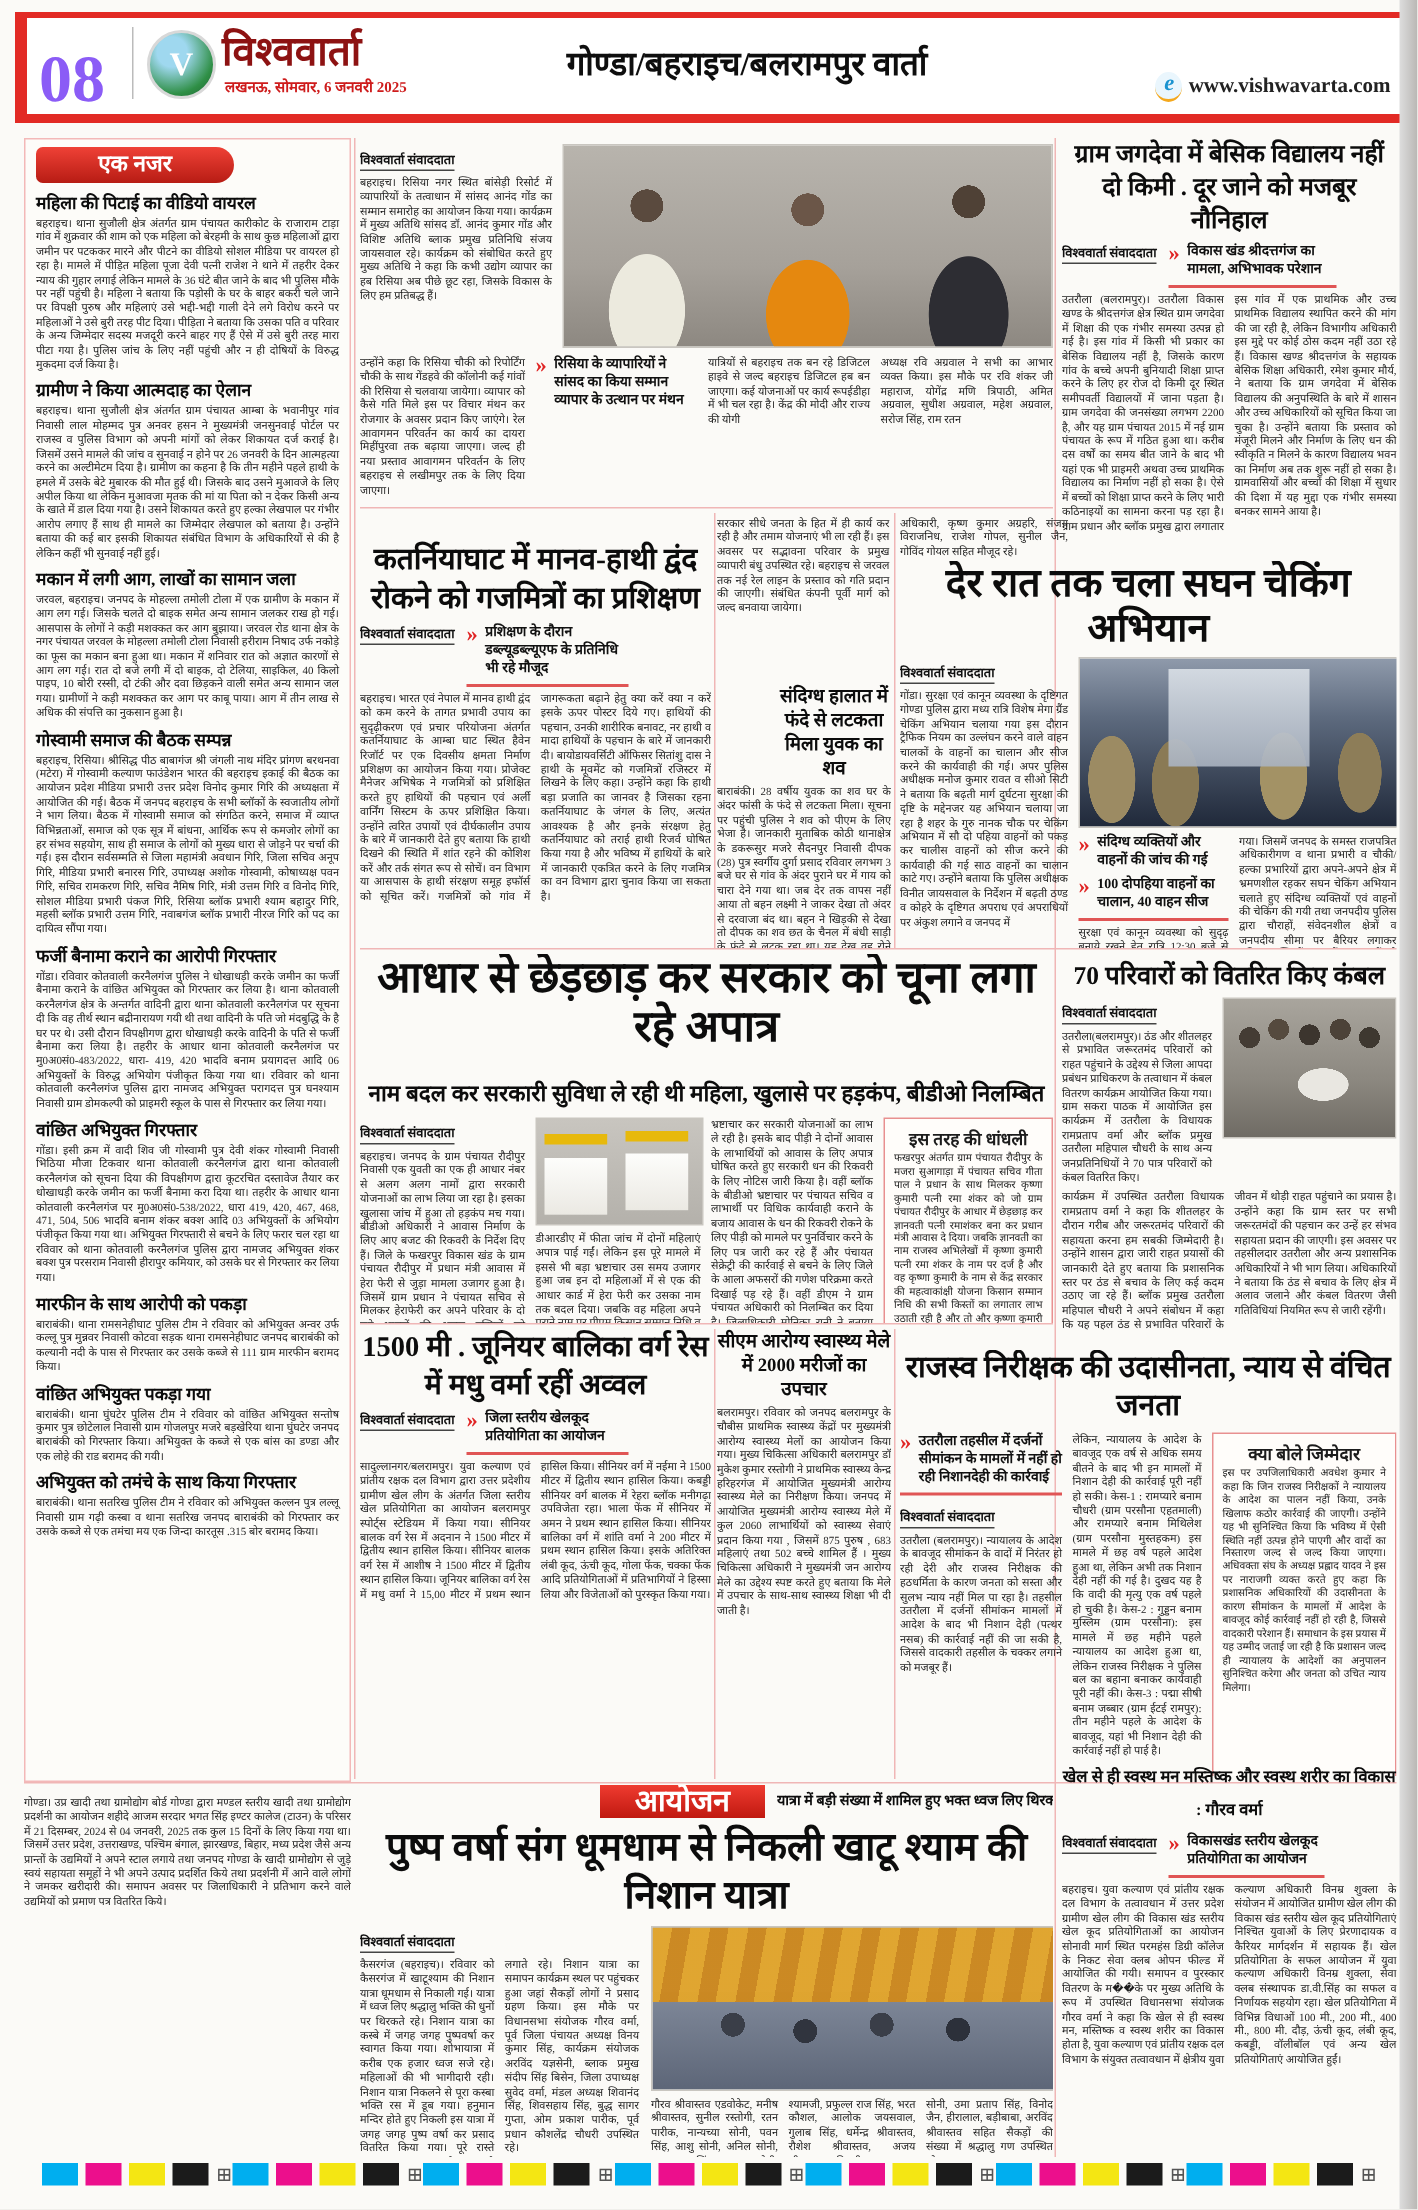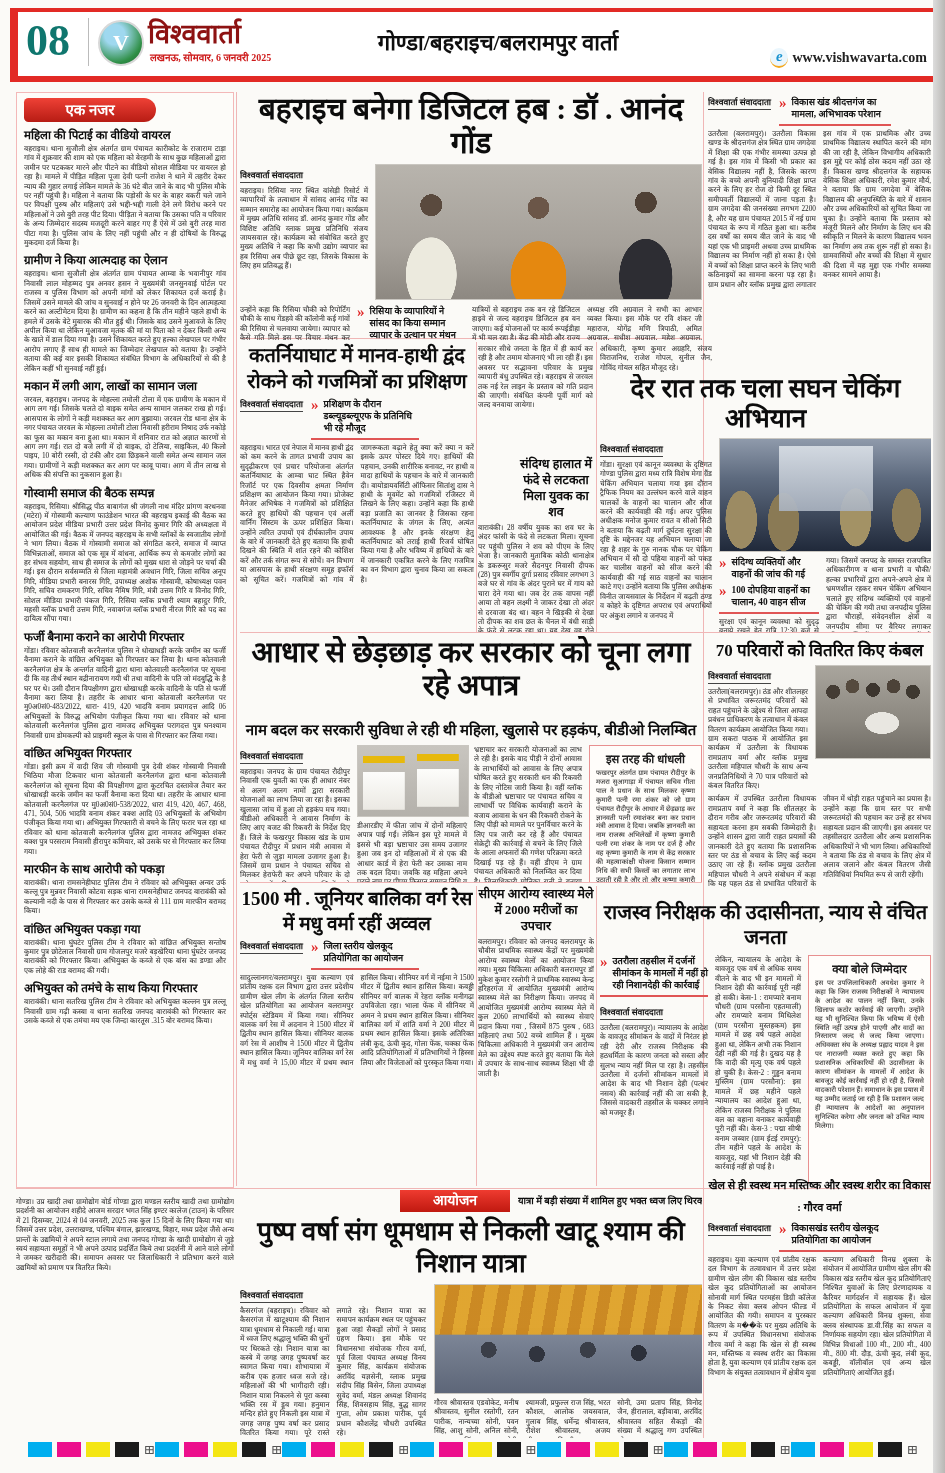--- a/index.html
+++ b/index.html
@@ -1,21 +1,21 @@
 <!DOCTYPE html>
 <html><head>
 <meta charset="utf-8">
 <style>
   html,body{margin:0;padding:0;background:#e8e6e2;}
   .page{position:relative;width:945px;height:1473px;background:#fbfaf7;overflow:hidden;
         font-family:"Liberation Serif","DejaVu Serif",serif;color:#1c1c1c;}
   .abs{position:absolute;}
   
   .hdr{left:10px;top:8px;width:921px;height:64px;border-top:4px solid #e22a25;border-left:8px solid #e22a25;border-bottom:6px solid #e22a25;background:#fff;}
-  .pageno{position:absolute;left:8px;top:0px;font-size:44px;font-weight:bold;color:#0f766e;line-height:58px;}
+  .pageno{position:absolute;left:8px;top:12px;font-size:44px;font-weight:bold;color:#8b5cf6;line-height:58px;}
   .hdr-div{position:absolute;left:70px;top:6px;width:1px;height:48px;background:#bbb;}
   .logo{position:absolute;left:80px;top:8px;width:42px;height:42px;border-radius:50%;
         background:radial-gradient(circle at 35% 30%,#9fd8ef 0 25%,#2f8f46 70%,#1c5e30 100%);
         display:flex;align-items:center;justify-content:center;color:#fff;font-weight:bold;font-size:22px;border:2px solid #d8d8d8;}
   .pname{position:absolute;left:130px;top:2px;font-size:27px;font-weight:bold;color:#8d1212;}
   .edition{position:absolute;left:132px;top:38px;font-size:10px;font-weight:bold;color:#ce1c1c;}
   .sectitle{position:absolute;left:300px;top:14px;width:360px;text-align:center;font-size:22px;font-weight:bold;color:#0e0e0e;}
   .web{position:absolute;right:12px;top:36px;font-size:14px;font-weight:bold;color:#222;display:flex;align-items:center;gap:4px;}
   .eicon{display:inline-block;width:18px;height:18px;border-radius:50%;background:#eaf6fd;color:#1b93d0;
          font-weight:bold;font-style:italic;font-size:15px;line-height:17px;text-align:center;border-bottom:2px solid #f4a81d;}
@@ -76,21 +76,21 @@
     linear-gradient(180deg,#a9a59d 0%,#8b877f 60%,#6f6b64 100%);}
   .ph-yatra{background:
     repeating-linear-gradient(100deg,rgba(228,166,42,.95) 0 13px,rgba(206,136,28,.95) 13px 25px) no-repeat 0 0/100% 46%,
     radial-gradient(circle 8px at 20% 60%,#3a3e48 0 99%,transparent 100%),
     radial-gradient(circle 8px at 38% 64%,#30343e 0 99%,transparent 100%),
     radial-gradient(circle 8px at 57% 60%,#3a3e48 0 99%,transparent 100%),
     radial-gradient(circle 8px at 76% 63%,#2c303a 0 99%,transparent 100%),
     linear-gradient(180deg,#97a0b0 40%,#59627400 0),
     linear-gradient(180deg,#97a0b0 0%,#5d6678 100%);}
   
-  .ylabel{background:linear-gradient(180deg,#ef3b30,#c01910);color:#fff;font-weight:bold;font-size:14px;
+  .ylabel{background:linear-gradient(180deg,#ef3b30,#c01910);color:#fff;font-weight:bold;font-size:20px;
           text-align:center;line-height:22px;width:110px;height:22px;}
   .kicker{font-weight:bold;font-size:9.6px;line-height:22px;white-space:nowrap;overflow:hidden;color:#0d0d0d;}
   
   .marks{left:28px;top:1442px;width:890px;display:flex;justify-content:space-between;}
   .grp{display:flex;gap:5px;align-items:center;}
   .sq{width:24px;height:15px;display:inline-block;}
   .c{background:#00aeef}.m{background:#ec0f8c}.y{background:#f4e613}.k{background:#1b1b1b}
   .reg{font-size:13px;color:#555;line-height:15px;}
 </style>
 </head>
@@ -157,21 +157,20 @@
       <h3 class="hl">वांछित अभियुक्त पकड़ा गया</h3>
       <p class="bt">बाराबंकी। थाना घुंघटेर पुलिस टीम ने रविवार को वांछित अभियुक्त सन्तोष कुमार पुत्र छोटेलाल निवासी ग्राम गोजलपुर मजरे बड़खेरिया थाना घुंघटेर जनपद बाराबंकी को गिरफ्तार किया। अभियुक्त के कब्जे से एक बांस का डण्डा और एक लोहे की राड बरामद की गयी।</p>
     </div>
     <div class="en-item">
       <h3 class="hl">अभियुक्त को तमंचे के साथ किया गिरफ्तार</h3>
       <p class="bt">बाराबंकी। थाना सतरिख पुलिस टीम ने रविवार को अभियुक्त कल्लन पुत्र लल्लू निवासी ग्राम गढ़ी कस्बा व थाना सतरिख जनपद बाराबंकी को गिरफ्तार कर उसके कब्जे से एक तमंचा मय एक जिन्दा कारतूस .315 बोर बरामद किया।</p>
     </div>
   </div>
 
   <div class="abs clip" style="left:240px;top:92px;width:462px;height:248px;">
-    <h1 class="hl" style="font-size:30px;text-align:center;line-height:34px;">बहराइच बनेगा डिजिटल हब : डॉ . आनंद गोंड</h1>
     <div style="display:flex;gap:7px;margin-top:4px;">
       <div style="width:128px;">
         <span class="byline">विश्ववार्ता संवाददाता</span>
         <p class="bt" style="margin:0;">बहराइच। रिसिया नगर स्थित बांसेड़ी रिसोर्ट में व्यापारियों के तत्वाधान में सांसद आनंद गोंड का सम्मान समारोह का आयोजन किया गया। कार्यक्रम में मुख्य अतिथि सांसद डॉ. आनंद कुमार गोंड और विशिष्ट अतिथि ब्लाक प्रमुख प्रतिनिधि संजय जायसवाल रहे। कार्यक्रम को संबोधित करते हुए मुख्य अतिथि ने कहा कि कभी उद्योग व्यापार का हब रिसिया अब पीछे छूट रहा, जिसके विकास के लिए हम प्रतिबद्ध हैं।</p>
       </div>
       <div class="ph ph-main" style="flex:1;height:134px;"></div>
     </div>
     <div style="display:flex;gap:7px;margin-top:5px;">
       <p class="bt" style="width:110px;margin:0;">उन्होंने कहा कि रिसिया चौकी को रिपोर्टिंग चौकी के साथ गेंडहवे की कॉलोनी कई गांवों की रिसिया से चलवाया जायेगा। व्यापार को कैसे गति मिले इस पर विचार मंथन कर रोजगार के अवसर प्रदान किए जाएंगे। रेल आवागमन परिवर्तन का कार्य का दायरा मिहींपुरवा तक बढ़ाया जाएगा। जल्द ही नया प्रस्ताव आवागमन परिवर्तन के लिए बहराइच से लखीमपुर तक के लिए दिया जाएगा।</p>
       <div style="width:108px;">
@@ -183,35 +182,36 @@
       </div>
       <p class="bt" style="width:108px;margin:0;">यात्रियों से बहराइच तक बन रहे डिजिटल हाइवे से जल्द बहराइच डिजिटल हब बन जाएगा। कई योजनाओं पर कार्य रूपईडीहा में भी चल रहा है। केंद्र की मोदी और राज्य की योगी</p>
       <p class="bt" style="flex:1;margin:0;">अध्यक्ष रवि अग्रवाल ने सभी का आभार व्यक्त किया। इस मौके पर रवि शंकर जी महाराज, योगेंद्र मणि त्रिपाठी, अमित अग्रवाल, सुधीश अग्रवाल, महेश अग्रवाल, सरोज सिंह, राम रतन</p>
     </div>
   </div>
 
   <div class="abs clip bt" style="left:478px;top:344px;width:115px;height:110px;">सरकार सीधे जनता के हित में ही कार्य कर रही है और तमाम योजनाएं भी ला रही हैं। इस अवसर पर सद्भावना परिवार के प्रमुख व्यापारी बंधु उपस्थित रहे। बहराइच से जरवल तक नई रेल लाइन के प्रस्ताव को गति प्रदान की जाएगी। संबंधित कंपनी पूर्वी मार्ग को जल्द बनवाया जायेगा।</div>
   <div class="abs clip bt" style="left:600px;top:344px;width:112px;height:28px;">अधिकारी, कृष्ण कुमार अग्रहरि, संजय विराजनिध, राजेश गोपल, सुनील जैन, गोविंद गोयल सहित मौजूद रहे।</div>
 
   <div class="abs clip" style="left:708px;top:92px;width:223px;height:278px;">
+    <h2 class="hl" style="font-size:16.5px;text-align:center;line-height:22px;">ग्राम जगदेवा में बेसिक विद्यालय नहीं दो किमी . दूर जाने को मजबूर नौनिहाल</h2>
     <div style="display:flex;gap:8px;margin-top:4px;align-items:flex-start;">
       <span class="byline">विश्ववार्ता संवाददाता</span>
       <div style="width:112px;">
         <div class="q">
           <span class="qm">»</span>
           <span class="qt">विकास खंड श्रीदत्तगंज का मामला, अभिभावक परेशान</span>
         </div>
         <div class="qrule"></div>
       </div>
     </div>
     <div class="bt cols2" style="height:212px;margin-top:3px;">उतरौला (बलरामपुर)। उतरौला विकास खण्ड के श्रीदत्तगंज क्षेत्र स्थित ग्राम जगदेवा में शिक्षा की एक गंभीर समस्या उत्पन्न हो गई है। इस गांव में किसी भी प्रकार का बेसिक विद्यालय नहीं है, जिसके कारण गांव के बच्चे अपनी बुनियादी शिक्षा प्राप्त करने के लिए हर रोज दो किमी दूर स्थित समीपवर्ती विद्यालयों में जाना पड़ता है। ग्राम जगदेवा की जनसंख्या लगभग 2200 है, और यह ग्राम पंचायत 2015 में नई ग्राम पंचायत के रूप में गठित हुआ था। करीब दस वर्षों का समय बीत जाने के बाद भी यहां एक भी प्राइमरी अथवा उच्च प्राथमिक विद्यालय का निर्माण नहीं हो सका है। ऐसे में बच्चों को शिक्षा प्राप्त करने के लिए भारी कठिनाइयों का सामना करना पड़ रहा है। ग्राम प्रधान और ब्लॉक प्रमुख द्वारा लगातार इस गांव में एक प्राथमिक और उच्च प्राथमिक विद्यालय स्थापित करने की मांग की जा रही है, लेकिन विभागीय अधिकारी इस मुद्दे पर कोई ठोस कदम नहीं उठा रहे हैं। विकास खण्ड श्रीदत्तगंज के सहायक बेसिक शिक्षा अधिकारी, रमेश कुमार मौर्य, ने बताया कि ग्राम जगदेवा में बेसिक विद्यालय की अनुपस्थिति के बारे में शासन और उच्च अधिकारियों को सूचित किया जा चुका है। उन्होंने बताया कि प्रस्ताव को मंजूरी मिलने और निर्माण के लिए धन की स्वीकृति न मिलने के कारण विद्यालय भवन का निर्माण अब तक शुरू नहीं हो सका है। ग्रामवासियों और बच्चों की शिक्षा में सुधार की दिशा में यह मुद्दा एक गंभीर समस्या बनकर सामने आया है।</div>
   </div>
 
   <div class="abs clip" style="left:240px;top:342px;width:234px;height:290px;">
-    <h2 class="hl" style="font-size:20px;text-align:center;line-height:26px;margin-top:0;">कतर्नियाघाट में मानव-हाथी द्वंद रोकने को गजमित्रों का प्रशिक्षण</h2>
+    <h2 class="hl" style="font-size:20px;text-align:center;line-height:26px;margin-top:18px;">कतर्नियाघाट में मानव-हाथी द्वंद रोकने को गजमित्रों का प्रशिक्षण</h2>
     <div style="display:flex;gap:8px;margin-top:4px;align-items:flex-start;">
       <span class="byline">विश्ववार्ता संवाददाता</span>
       <div style="width:108px;">
         <div class="q">
           <span class="qm">»</span>
           <span class="qt">प्रशिक्षण के दौरान डब्ल्यूडब्ल्यूएफ के प्रतिनिधि भी रहे मौजूद</span>
         </div>
         <div class="qrule"></div>
       </div>
     </div>

